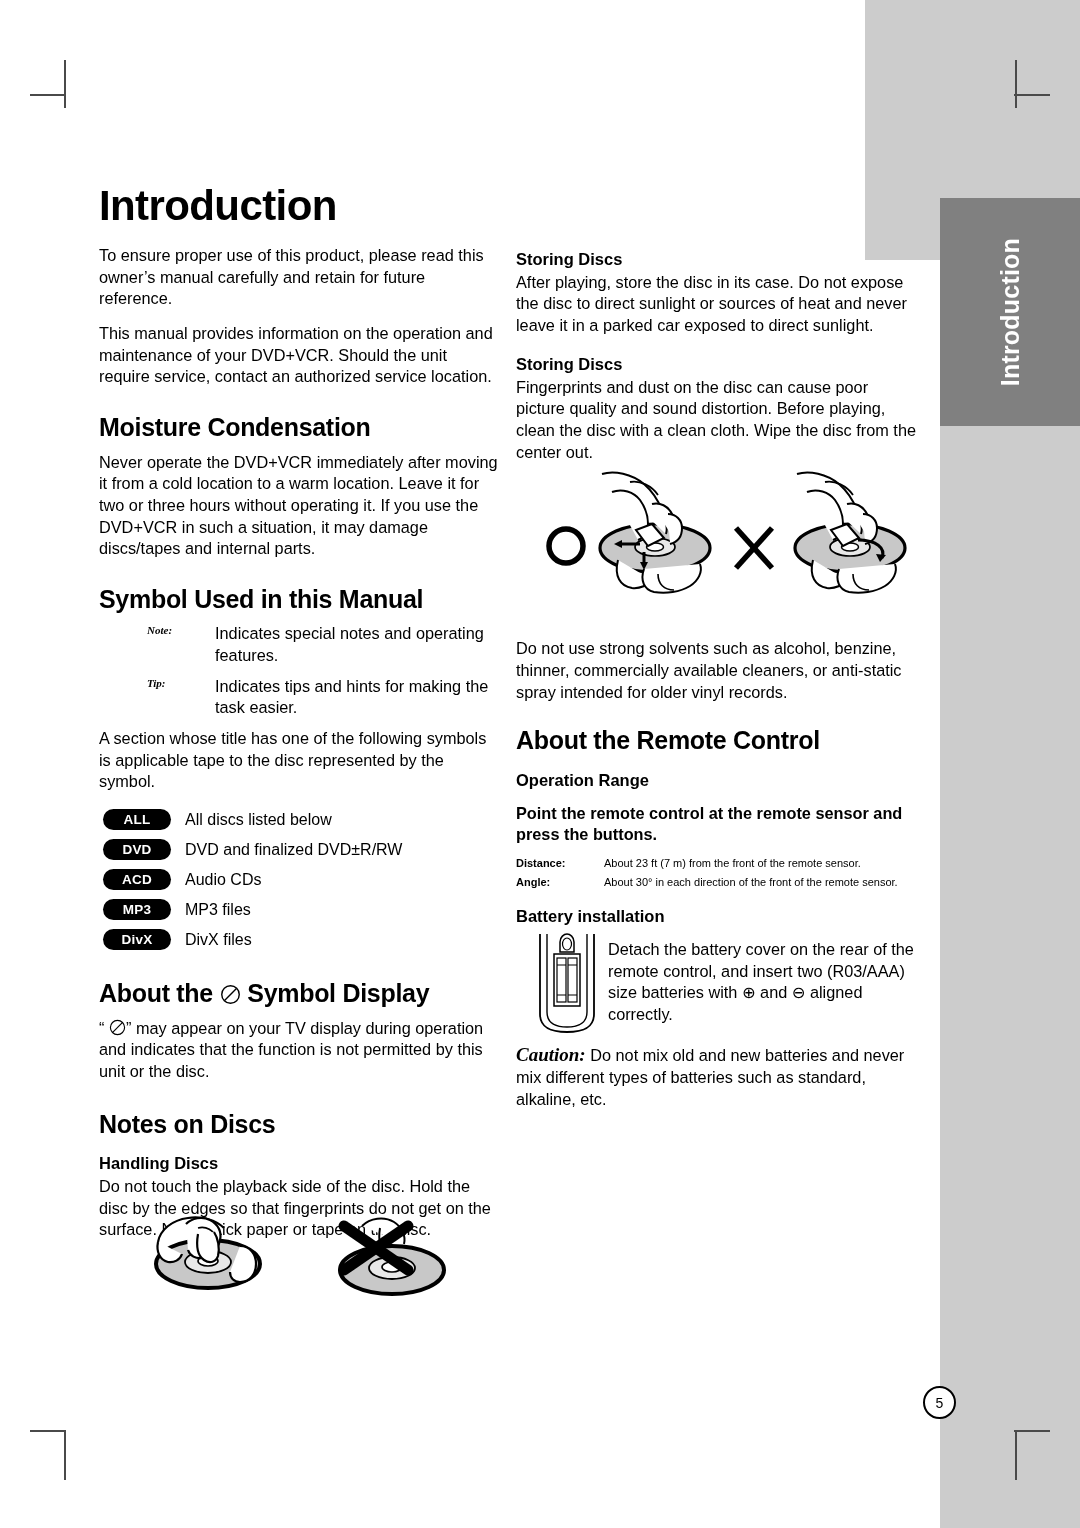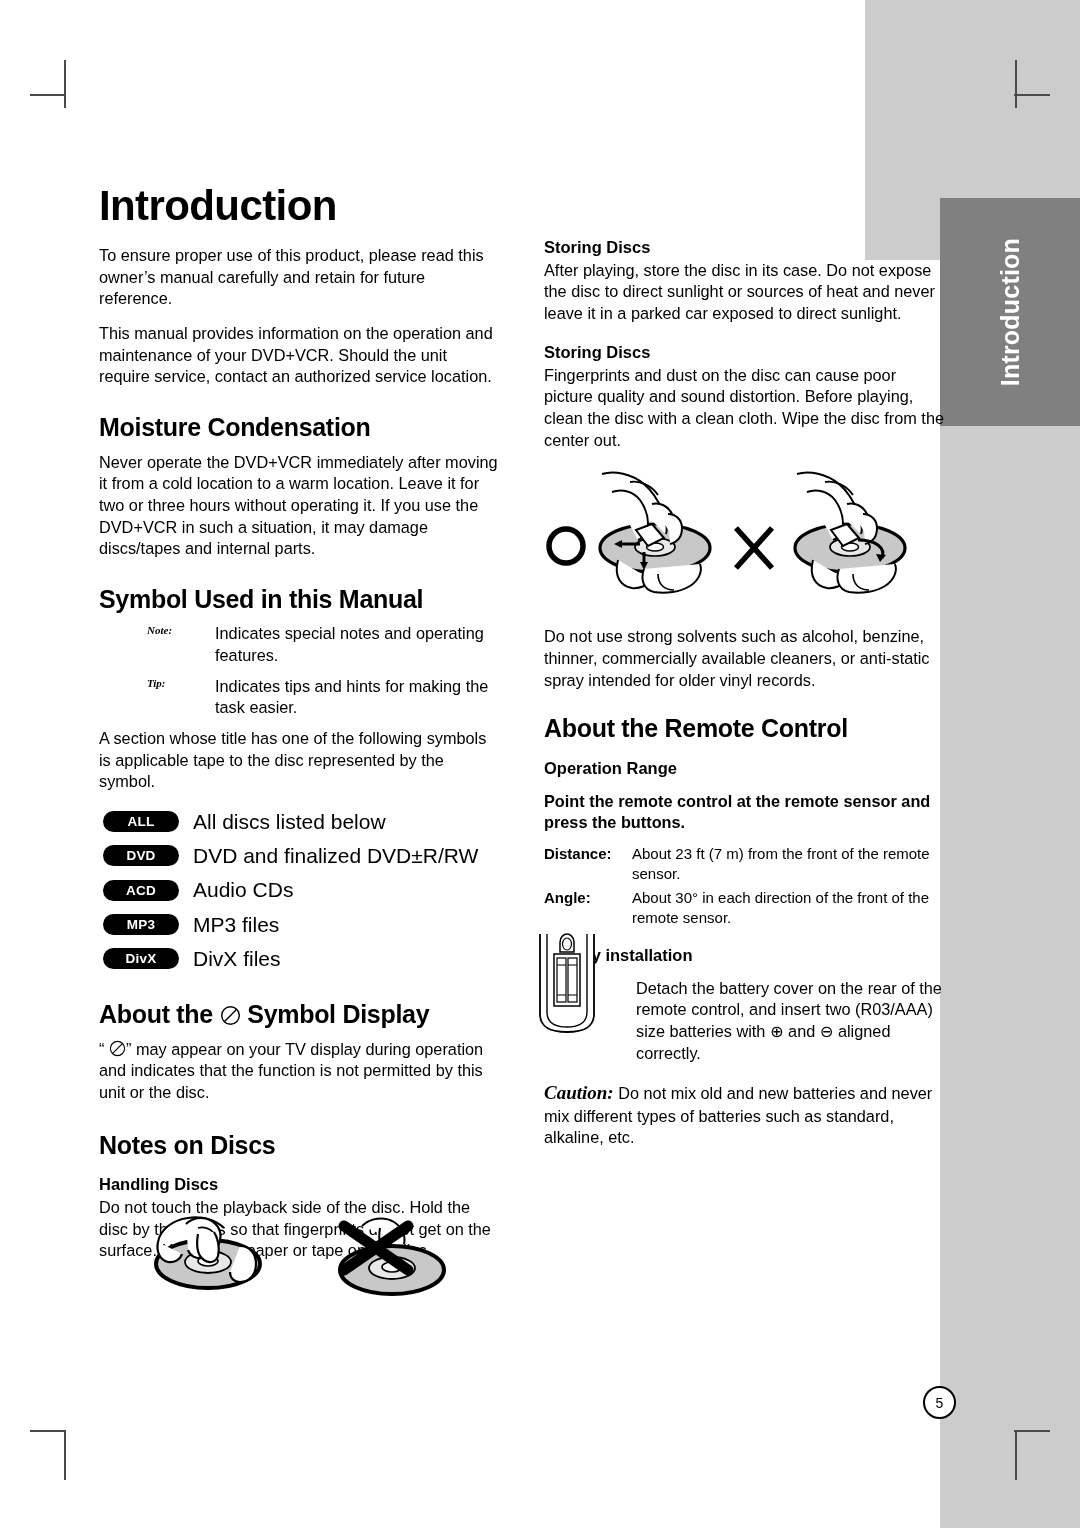--- a/index.html
+++ b/index.html
@@ -53,21 +53,21 @@
   
   #page{
     position:absolute;
     left:0;top:0;width:1080px;height:1528px;
   }
   .col{
     position:absolute;
     width:400px;
   }
   #col-left{ left:99px; top:185px; }
-  #col-right{ left:516px; top:238px;margin-left:28px; }
+  #col-right{ left:516px; top:250px; }
 
   h1.title{
     font-size:42px;
     font-weight:bold;
     margin:0 0 18px 0;
     letter-spacing:-0.6px;
     line-height:1;
   }
   h2.sec{
     font-size:25px;
@@ -103,53 +103,53 @@
     font-style:italic;
     font-family:"Liberation Serif","DejaVu Serif",serif;
     font-size:11px;
     margin-left:48px;
   }
   .defrow .desc{flex:1;}
 
   
   .specrow{
     display:flex;
-    font-size:15px;
+    font-size:11px;
     line-height:1.33;
     margin-bottom:1px;
   }
   .specrow .term{
     flex:0 0 88px;
     font-weight:bold;
   }
   .specrow .desc{flex:1;}
 
   
   .badge-list{margin:16px 0 0 4px;}
   .badge-row{
     display:flex;
     align-items:center;
     margin-bottom:9px;
   }
   .badge{
-    width:76px;height:21px;
+    width:68px;height:21px;
     background:#000;
     border-radius:11px;
     color:#fff;
     font-size:13.5px;
     font-weight:bold;
     display:flex;
     align-items:center;
     justify-content:center;
     letter-spacing:.2px;
     flex:0 0 auto;
   }
   .badge-text{
     margin-left:14px;
-    font-size:21px;
+    font-size:16px;
     line-height:1.2;
   }
 
   
   .nosym{
     display:inline-block;
     vertical-align:-2px;
     width:17px;height:17px;
   }
   .nosym.big{width:21px;height:21px;vertical-align:-3px;}

